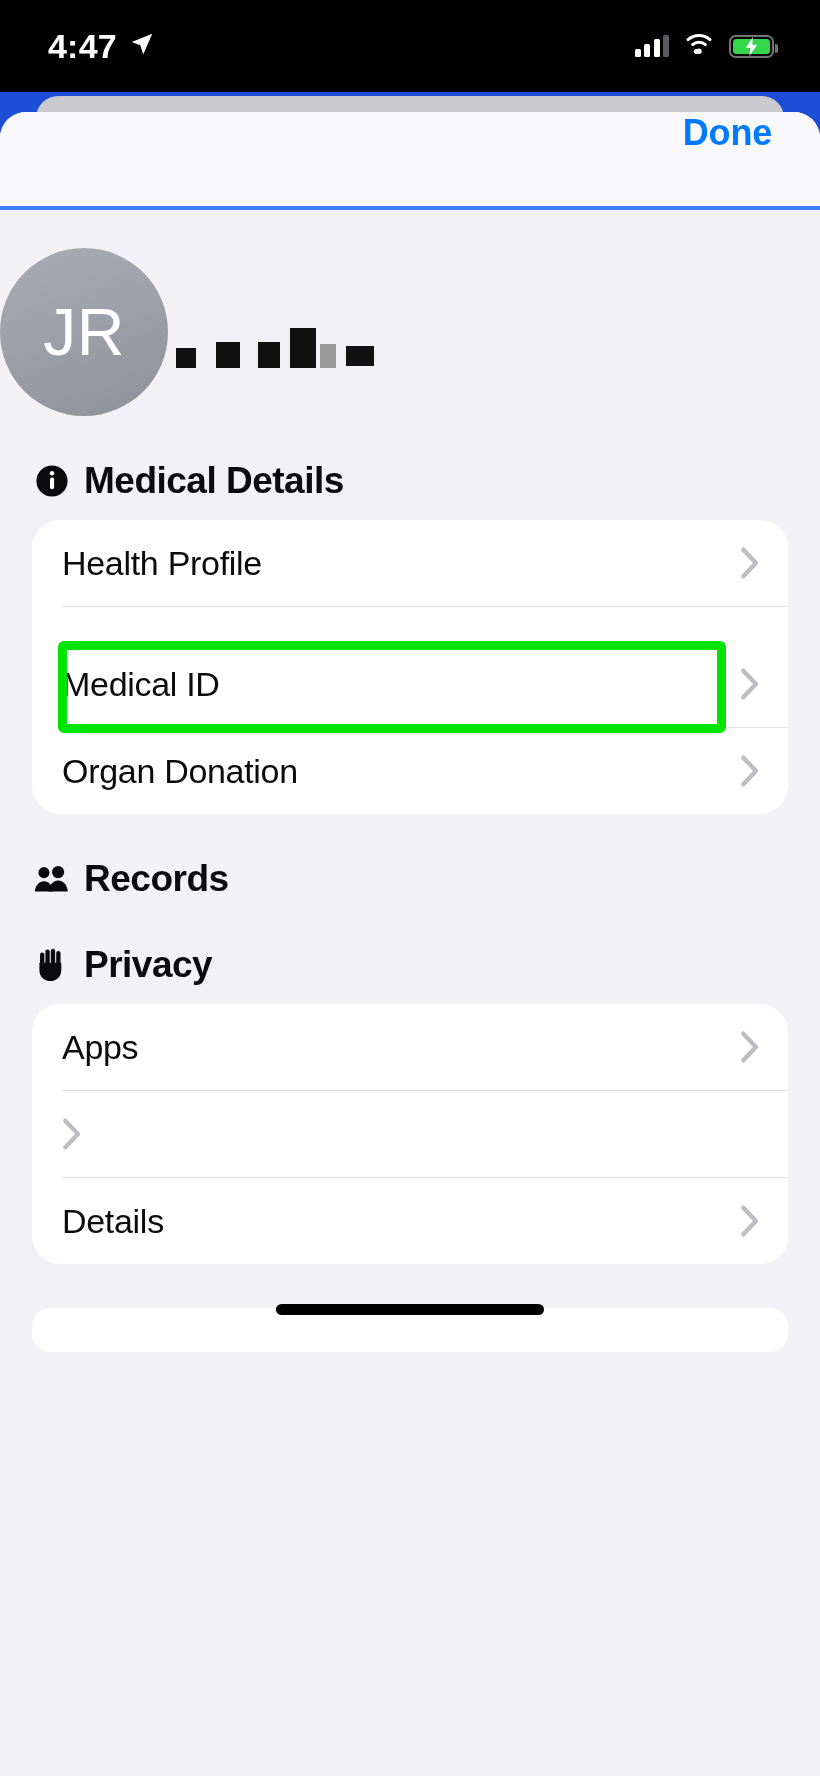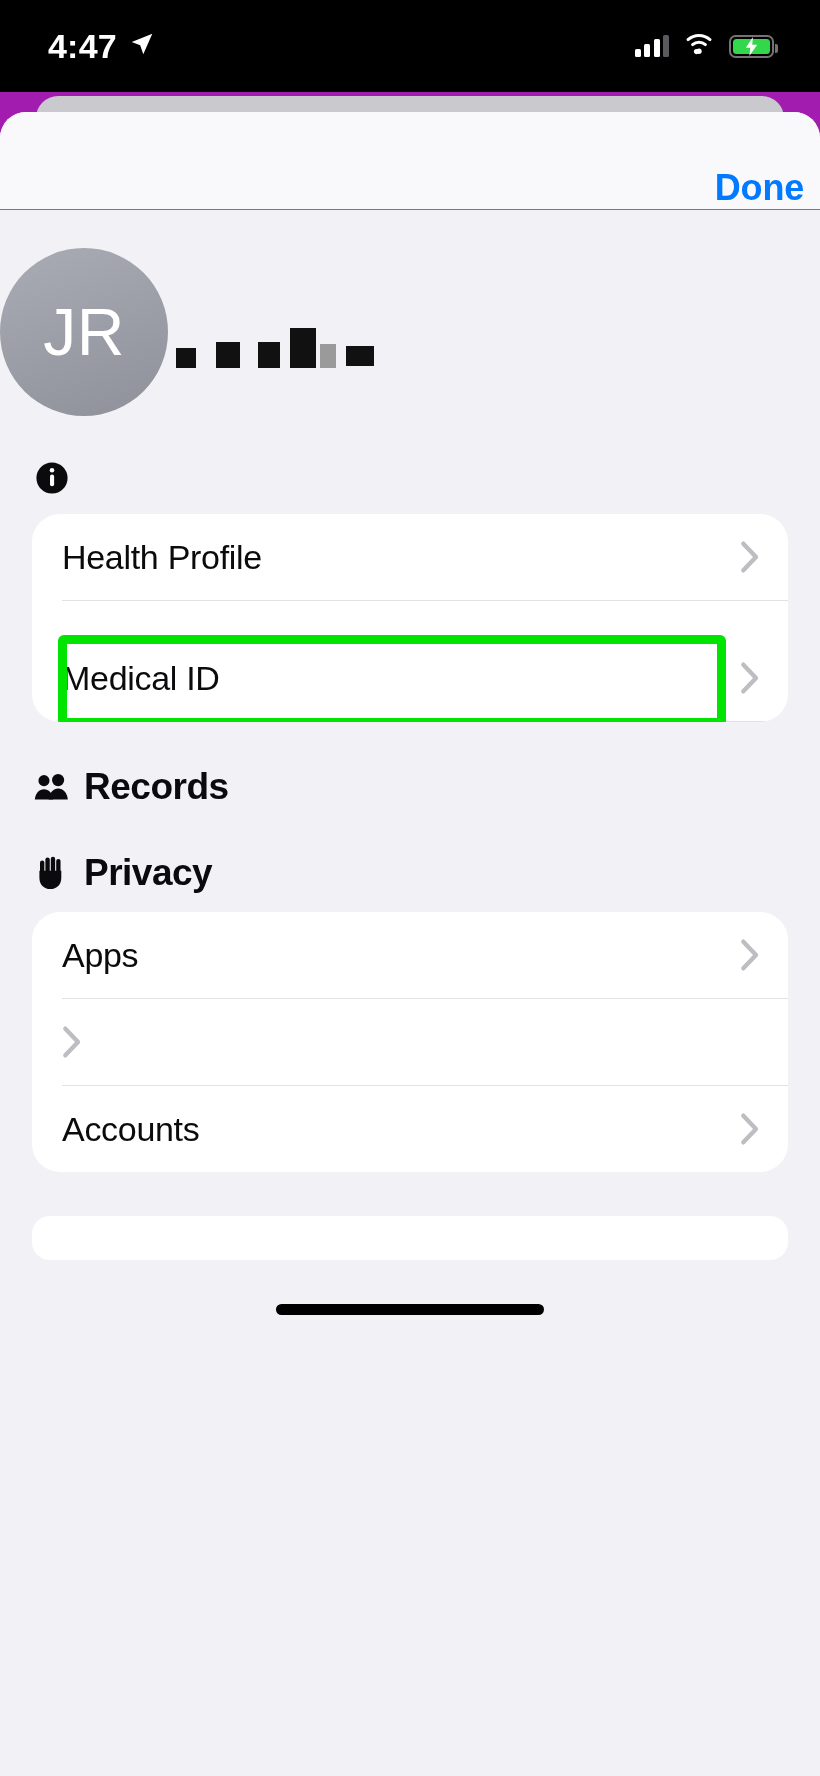--- a/index.html
+++ b/index.html
@@ -3,21 +3,21 @@
 <meta charset="utf-8">
 <style>
   * { margin:0; padding:0; box-sizing:border-box; }
   html, body {
     width:820px; height:1776px;
     background:#000;
     font-family:"Liberation Sans", sans-serif;
     -webkit-font-smoothing:antialiased;
     overflow:hidden;
   }
-  .phone { position:relative; width:820px; height:1337px; background:#a21caf; }
+  .phone { position:relative; width:820px; height:1337px; background:#1d4ed8; }
 
   
   .statusbar {
     position:absolute; top:0; left:0; width:820px; height:92px;
     background:#000; color:#fff;
     display:flex; align-items:center; justify-content:space-between;
     padding:0 46px 0 48px;
   }
   .sb-left { display:flex; align-items:center; gap:12px; }
   .sb-time { font-size:34px; font-weight:600; letter-spacing:0.2px; line-height:1; }
@@ -55,23 +55,23 @@
     width:820px; height:1664px;
     background:#F2F1F6;
     border-radius:26px 26px 0 0;
     overflow:hidden;
   }
 
   
   .navbar {
     position:relative; height:98px; width:100%;
     background:#F9F9FB;
-    border-bottom:1px solid #3b82f6;
-    display:flex; align-items:flex-end; justify-content:flex-end;
-    padding:0 16px;
+    border-bottom:4px solid #3b82f6;
+    display:flex; align-items:flex-start; justify-content:flex-end;
+    padding:0 48px;
   }
   .done-btn {
     font-size:36px; font-weight:600; color:#007AFF;
     letter-spacing:-0.2px; background:none; border:none;
     cursor:pointer; font-family:inherit;
   }
 
   
   .content { position:relative; width:100%; padding-bottom:40px; }
 
@@ -197,20 +197,21 @@
       </div>
 
       <div class="sec-head">
         <span class="sec-icon">
           <svg width="34" height="34" viewBox="0 0 24 24">
             <circle cx="12" cy="12" r="11" fill="#0B0B0D"></circle>
             <circle cx="12" cy="6.6" r="1.6" fill="#fff"></circle>
             <rect x="10.6" y="9.6" width="2.9" height="8.2" rx="1.4" fill="#fff"></rect>
           </svg>
         </span>
+        <span class="sec-title">Medical Details</span>
       </div>
 
       <div class="card">
         <div class="row">
           <span class="row-label">Health Profile</span>
           <span class="chev">
             <svg width="20" height="34" viewBox="0 0 12 20">
                 <path d="M2 2 L9.6 10 L2 18" stroke="#BDBDC2" stroke-width="2.6" fill="none" stroke-linecap="round" stroke-linejoin="round"></path>
               </svg>
           </span>
@@ -223,20 +224,28 @@
             <span class="chev">
               <svg width="20" height="34" viewBox="0 0 12 20">
                   <path d="M2 2 L9.6 10 L2 18" stroke="#BDBDC2" stroke-width="2.6" fill="none" stroke-linecap="round" stroke-linejoin="round"></path>
                 </svg>
             </span>
           </div>
           <div class="row-highlight" style="border-color: rgb(0, 228, 0);"></div>
         </div>
         <div class="divider"></div>
 
+        <div class="row">
+          <span class="row-label">Organ Donation</span>
+          <span class="chev">
+            <svg width="20" height="34" viewBox="0 0 12 20">
+                <path d="M2 2 L9.6 10 L2 18" stroke="#BDBDC2" stroke-width="2.6" fill="none" stroke-linecap="round" stroke-linejoin="round"></path>
+              </svg>
+          </span>
+        </div>
       </div>
 
       <div class="sec-head">
         <span class="sec-icon">
           <svg width="38" height="30" viewBox="0 0 26 20">
             <circle cx="7.2" cy="5.4" r="4" fill="#0B0B0D"></circle>
             <circle cx="17.4" cy="5" r="4.4" fill="#0B0B0D"></circle>
             <path d="M0.6 19 c0.4-4.6 3.2-7.4 6.6-7.4 s6.2 2.8 6.6 7.4 Z" fill="#0B0B0D"></path>
             <path d="M10.6 19 c0.4-5 3.4-8 6.9-8 s6.5 3 6.9 8 Z" fill="#0B0B0D"></path>
           </svg>
@@ -270,21 +279,21 @@
         <div class="divider"></div>
         <div class="row">
           <span class="chev">
             <svg width="20" height="34" viewBox="0 0 12 20">
                 <path d="M2 2 L9.6 10 L2 18" stroke="#BDBDC2" stroke-width="2.6" fill="none" stroke-linecap="round" stroke-linejoin="round"></path>
               </svg>
           </span>
         </div>
         <div class="divider"></div>
         <div class="row">
-          <span class="row-label">Accounts</span>
+          <span class="row-label">Details</span>
           <span class="chev">
             <svg width="20" height="34" viewBox="0 0 12 20">
                 <path d="M2 2 L9.6 10 L2 18" stroke="#BDBDC2" stroke-width="2.6" fill="none" stroke-linecap="round" stroke-linejoin="round"></path>
               </svg>
           </span>
         </div>
       </div>
 
       <div class="card-stub"></div>
 

